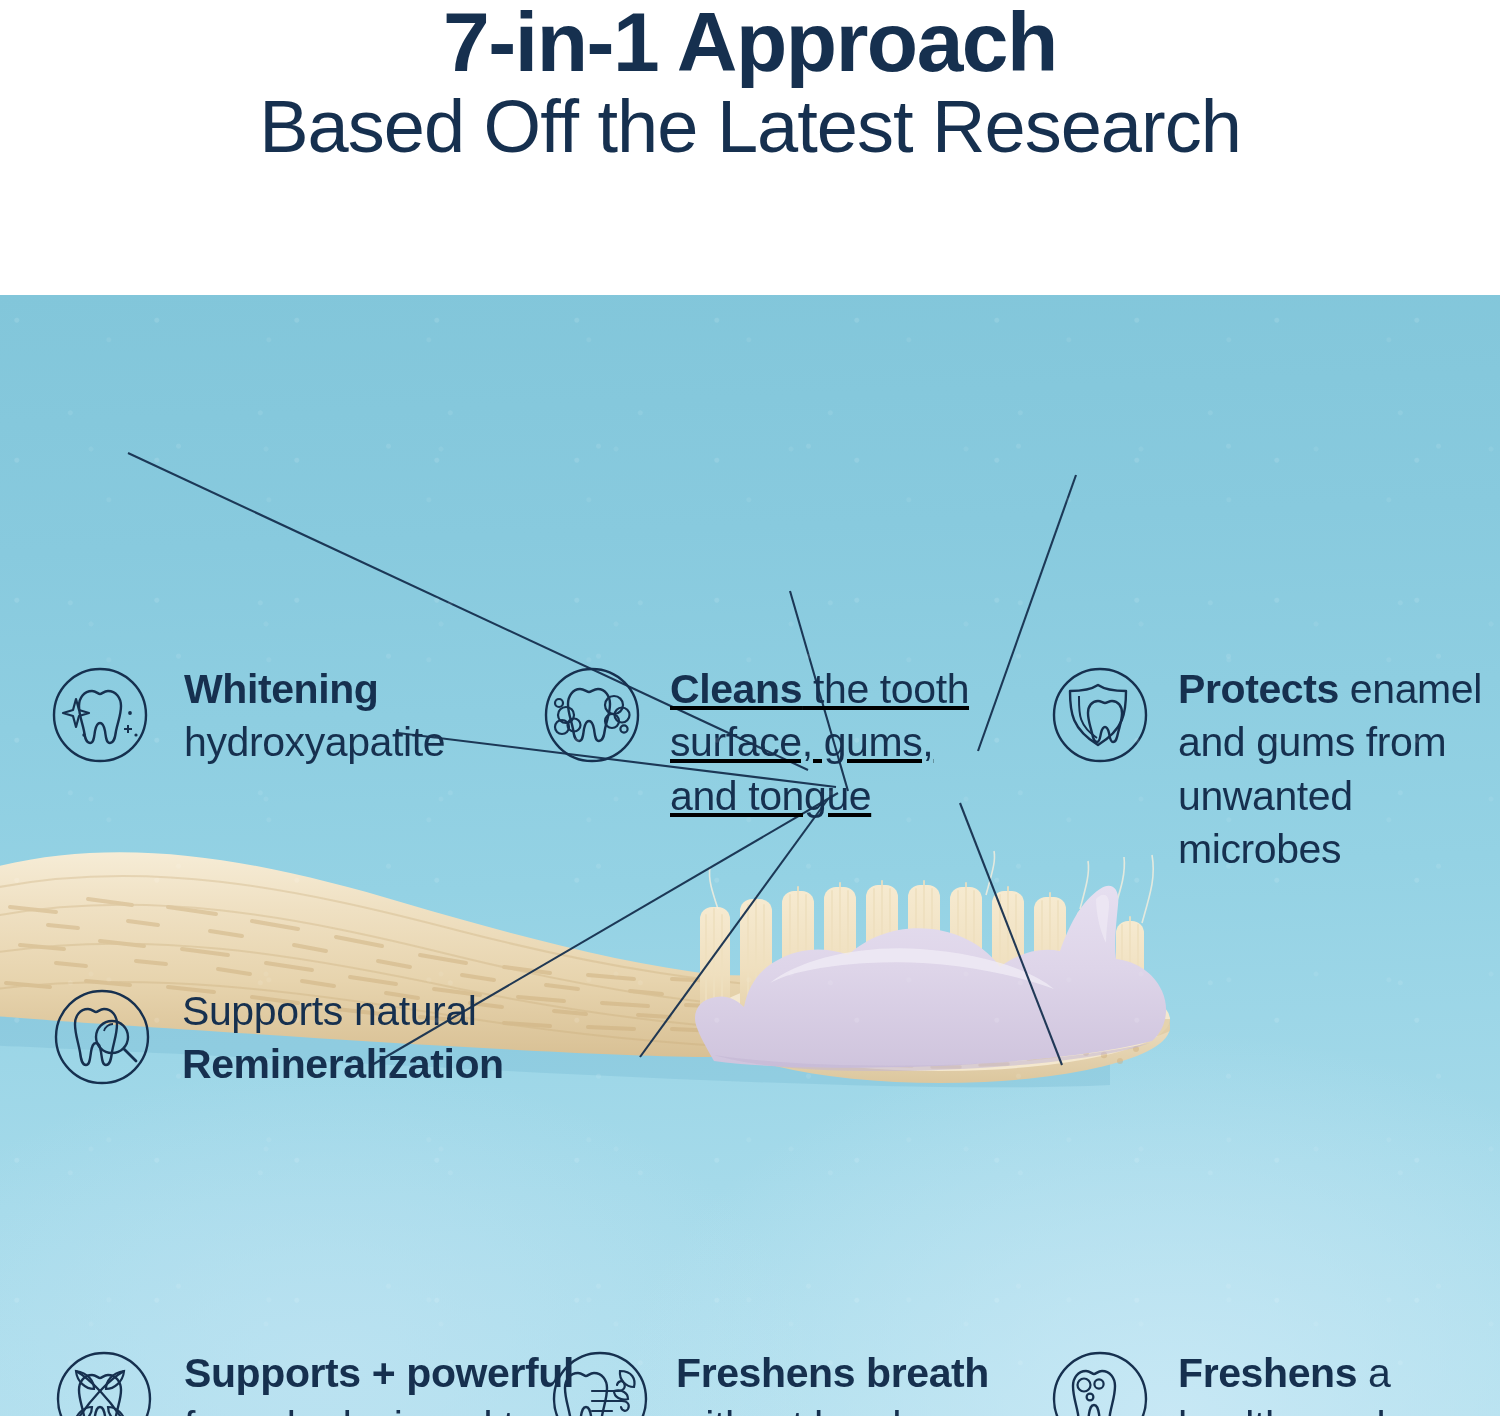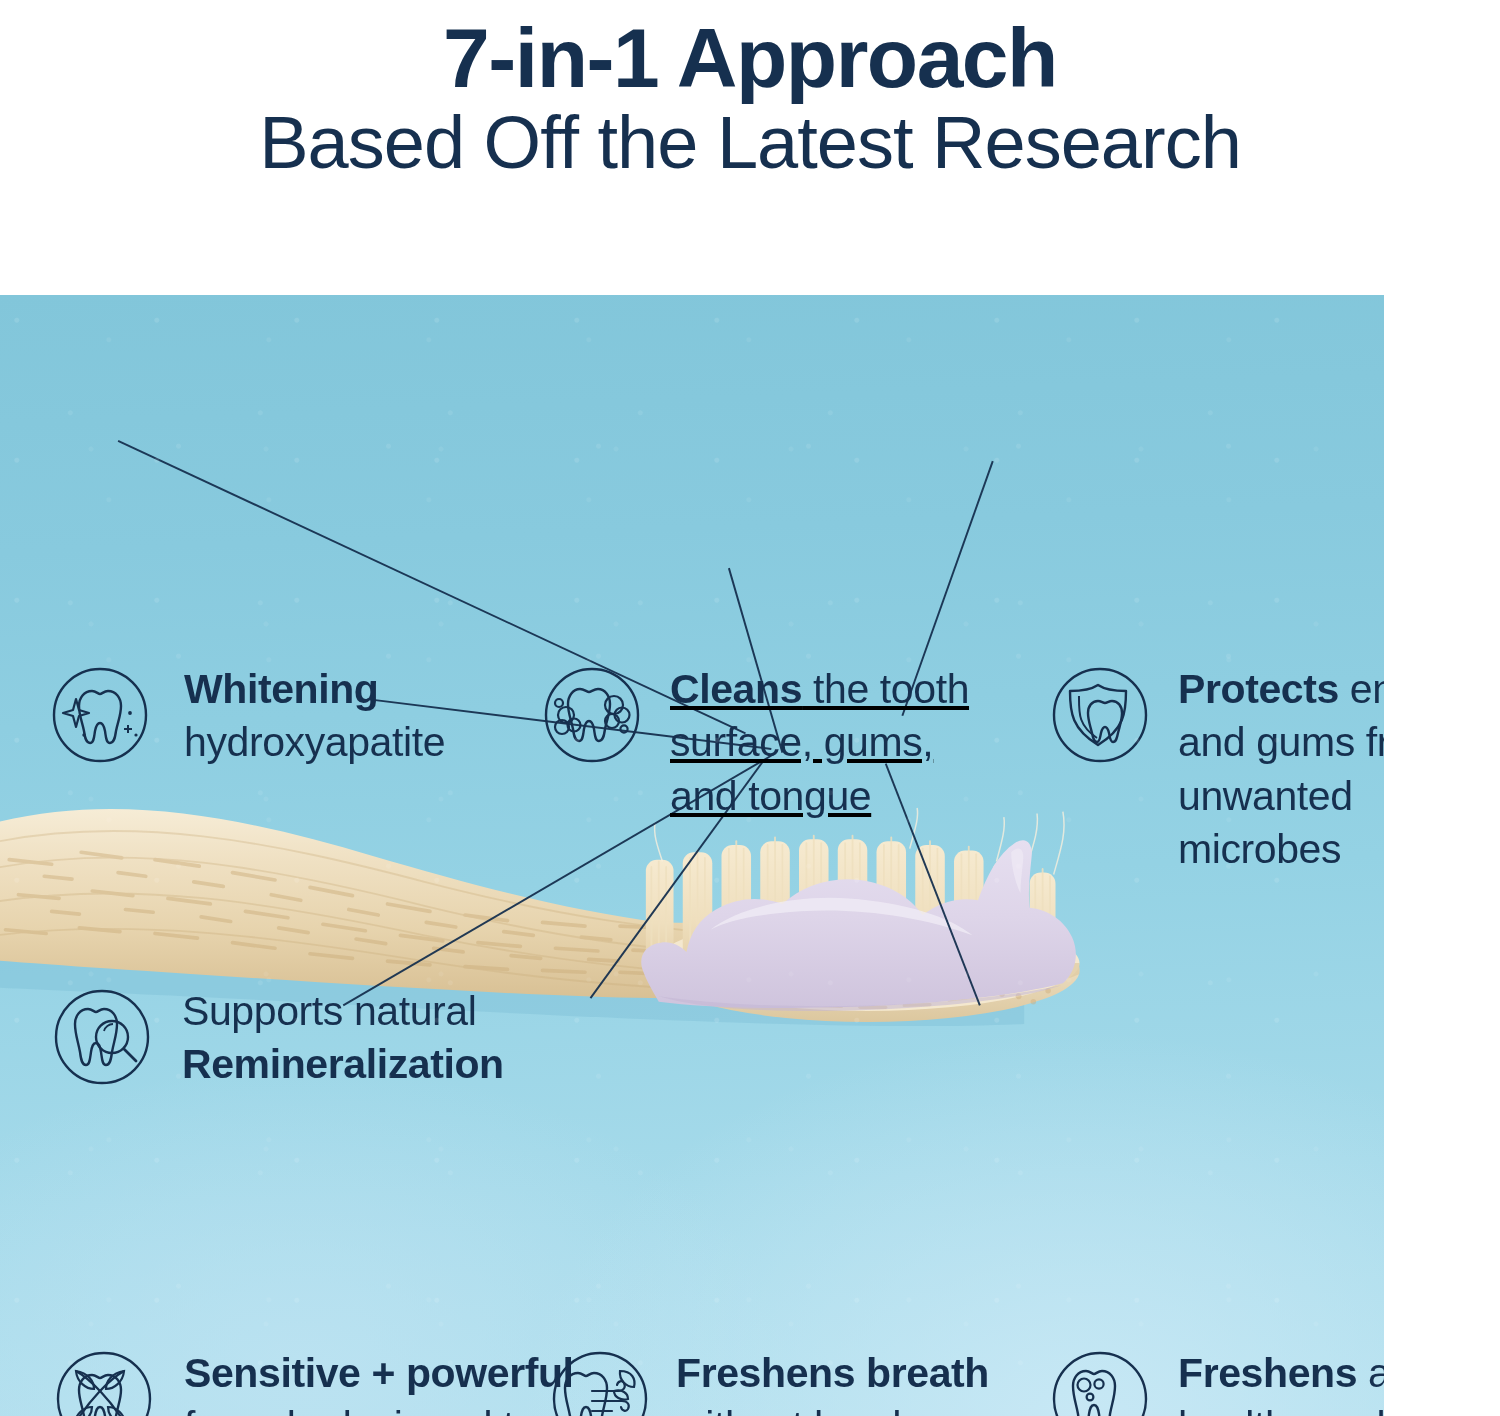--- a/index.html
+++ b/index.html
@@ -13,33 +13,33 @@
 
   
   #header {
     position:absolute; left:0; top:0; width:1500px; height:295px;
     background:#ffffff;
     display:flex; flex-direction:column; align-items:center; justify-content:flex-start;
   }
   #title {
     font-size:84px; font-weight:bold; color:#16304f;
     letter-spacing:-1.5px; line-height:1.0;
-    margin-top:16px;
+    margin-top:0;
     white-space:nowrap;
   }
   #subtitle {
     font-size:74px; font-weight:normal; color:#16304f;
     letter-spacing:-1px; line-height:1.0;
     margin-top:6px;
     white-space:nowrap;
   }
 
   
   #stage {
-    position:absolute; left:0; top:295px; width:1384px; height:1121px;
+    position:absolute; left:0; top:295px; width:1500px; height:1121px;
     overflow:hidden;
     background:
       radial-gradient(ellipse 900px 620px at 78% 100%, rgba(200,232,245,0.95) 0%, rgba(200,232,245,0.0) 62%),
       radial-gradient(ellipse 760px 480px at 22% 96%, rgba(190,227,242,0.80) 0%, rgba(190,227,242,0.0) 64%),
       linear-gradient(178deg, #82c6da 0%, #88cade 22%, #94d2e4 52%, #a5daea 78%, #b2e0ee 100%);
   }
   
   #stage::after{
     content:""; position:absolute; inset:0; pointer-events:none;
     background-image:
@@ -419,21 +419,21 @@
                      C 69,35 64,28 56,28 C 52,28 50,31 48,31 C 46,31 44,28 40,28 Z" fill="none" stroke="#16304f" stroke-width="2.4" stroke-linejoin="round"></path>
             <path d="M 24,24 C 38,32 58,52 74,78" fill="none" stroke="#16304f" stroke-width="2.3"></path>
             <path d="M 72,24 C 58,32 38,52 22,78" fill="none" stroke="#16304f" stroke-width="2.3"></path>
             <path d="M 24,24 C 36,26 42,34 42,42 C 34,42 25,35 24,24 Z" fill="none" stroke="#16304f" stroke-width="2.2"></path>
             <path d="M 72,24 C 60,26 54,34 54,42 C 62,42 71,35 72,24 Z" fill="none" stroke="#16304f" stroke-width="2.2"></path>
             <path d="M 22,78 C 24,66 32,60 40,60 C 40,68 33,77 22,78 Z" fill="none" stroke="#16304f" stroke-width="2.2"></path>
             <path d="M 74,78 C 72,66 64,60 56,60 C 56,68 63,77 74,78 Z" fill="none" stroke="#16304f" stroke-width="2.2"></path>
           </svg>
         </span>
         <span class="ctext">
-          <b>Sensitive + powerful</b><span> formula designed to be easier on teeth and tissue</span>
+          <b>Supports + powerful</b><span> formula designed to be easier on teeth and tissue</span>
         </span>
       </div>
 
       <div class="callout c-freshens">
         <span class="ico">
           <svg viewBox="0 0 104 104">
             <circle cx="52" cy="52" r="46" fill="none" stroke="#16304f" stroke-width="2.4"></circle>
             <path d="M 30,26 C 22,26 17,33 17,41 C 17,51 20,58 22,69 C 23,77 24,82 28,82
                      C 32,82 32,75 33,69 C 34,63 35,60 38,60 C 41,60 42,63 43,69
                      C 44,75 44,82 48,82 C 52,82 53,77 54,69 C 56,58 59,51 59,41

